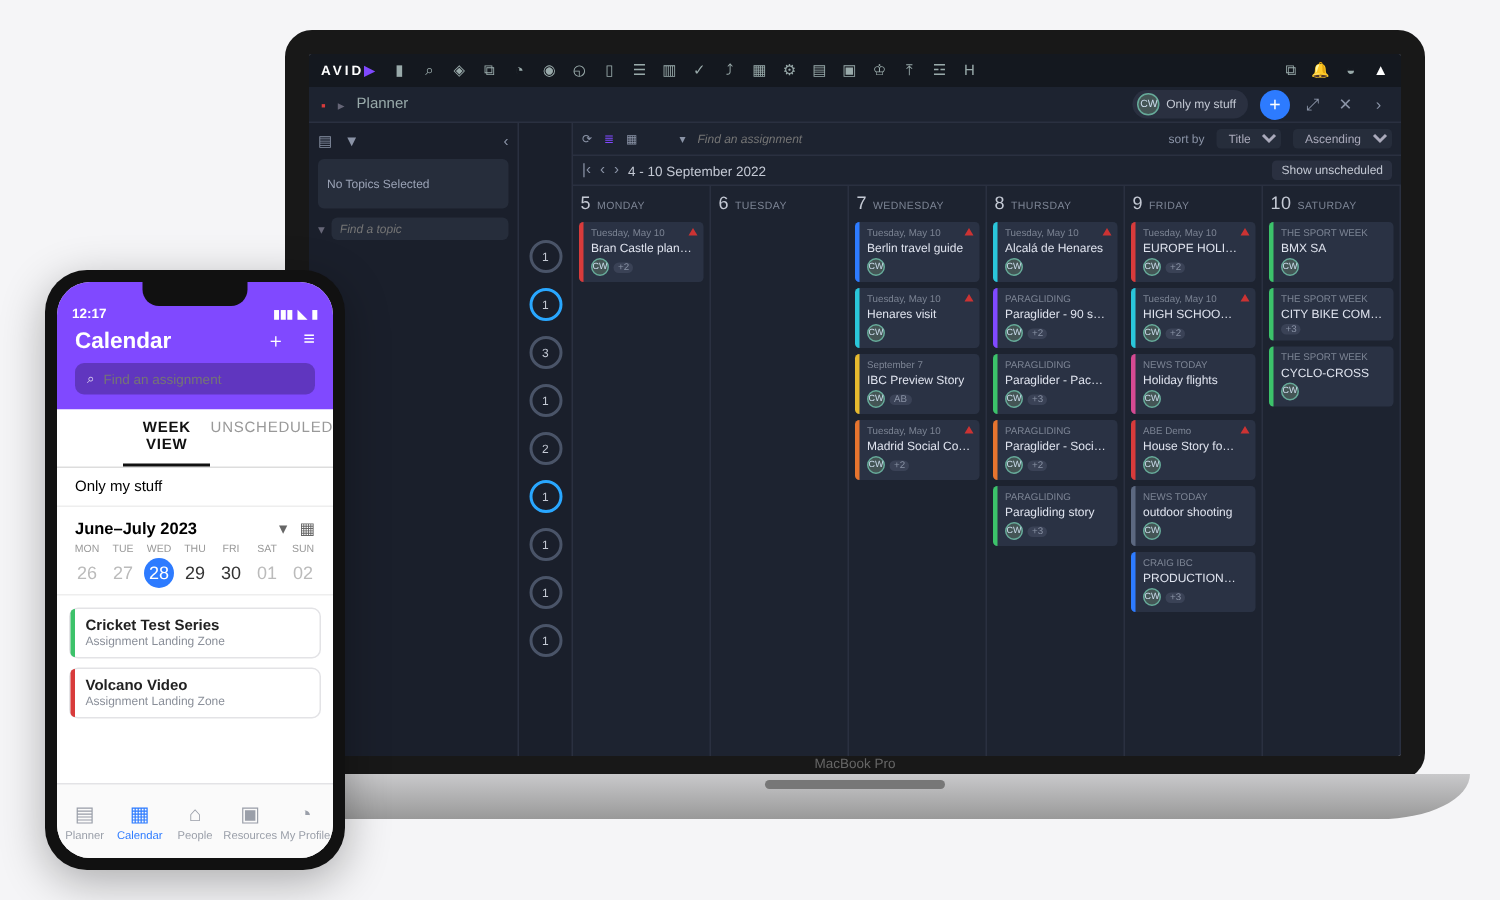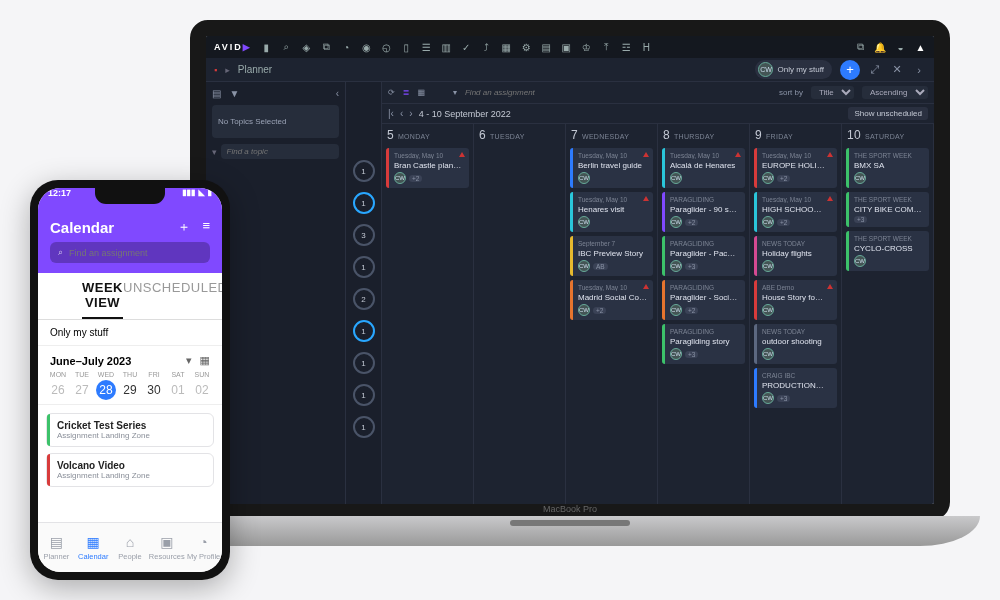--- a/index.html
+++ b/index.html
@@ -60,29 +60,29 @@
 
   
   .s-red::before{background:#d83b3b;} .s-blue::before{background:#2d7bff;} .s-cyan::before{background:#2ac6da;}
   .s-green::before{background:#3cc26a;} .s-yellow::before{background:#e6b92e;} .s-orange::before{background:#e6742e;}
   .s-pink::before{background:#d54a92;} .s-purple::before{background:#8049ff;} .s-slate::before{background:#5c6880;}
 
   
   .phone{position:absolute;left:30px;top:180px;width:200px;height:400px;background:#111;border-radius:28px;padding:8px;box-shadow:0 8px 30px rgba(0,0,0,.3);}
   .phone-screen{width:100%;height:100%;background:#fff;border-radius:22px;overflow:hidden;display:flex;flex-direction:column;position:relative;}
   .notch{position:absolute;top:0;left:50%;transform:translateX(-50%);width:70px;height:16px;background:#111;border-radius:0 0 11px 11px;z-index:5;}
-  .ph-status{height:26px;background:#8049ff;color:#fff;display:flex;align-items:flex-start;justify-content:space-between;padding:0 10px;font-size:9px;font-weight:600;}
+  .ph-status{height:26px;background:#8049ff;color:#fff;display:flex;align-items:flex-end;justify-content:space-between;padding:0 10px;font-size:9px;font-weight:600;}
   .ph-status .r{display:flex;gap:3px;align-items:center;font-size:8px;}
   .ph-head{background:#8049ff;color:#fff;padding:4px 12px 10px;}
   .ph-head .top{display:flex;align-items:center;justify-content:space-between;}
   .ph-head .title{font-size:15px;font-weight:600;}
   .ph-head .icons{display:flex;gap:12px;font-size:13px;}
   .ph-search{margin-top:6px;background:rgba(0,0,0,.25);border-radius:6px;padding:5px 8px;display:flex;align-items:center;gap:6px;color:#d9cfef;font-size:9px;}
   .ph-search input{flex:1;background:transparent;border:none;color:#d9cfef;font-size:9px;}
-  .ph-tabs{display:flex;background:#fff;border-bottom:1px solid #ddd;font-size:13px;letter-spacing:.5px;padding-left:44px;}
+  .ph-tabs{display:flex;background:#fff;border-bottom:1px solid #ddd;font-size:10px;letter-spacing:.5px;padding-left:44px;}
   .ph-tabs div{flex:1;text-align:center;padding:7px 0;color:#999;}
   .ph-tabs .active{color:#111;border-bottom:2px solid #111;font-weight:600;}
   .only-row{padding:7px 12px;font-size:10px;border-bottom:1px solid #eee;}
   .date-row{padding:8px 12px 4px;display:flex;align-items:center;justify-content:space-between;}
   .date-row .lbl{font-size:11px;font-weight:600;}
   .date-row .ic{display:flex;gap:8px;color:#666;font-size:11px;}
   .days{display:flex;padding:0 8px 4px;border-bottom:1px solid #eee;}
   .day{flex:1;text-align:center;}
   .day .dw{font-size:7px;color:#999;}
   .day .dn{font-size:12px;color:#333;margin-top:2px;line-height:20px;}

